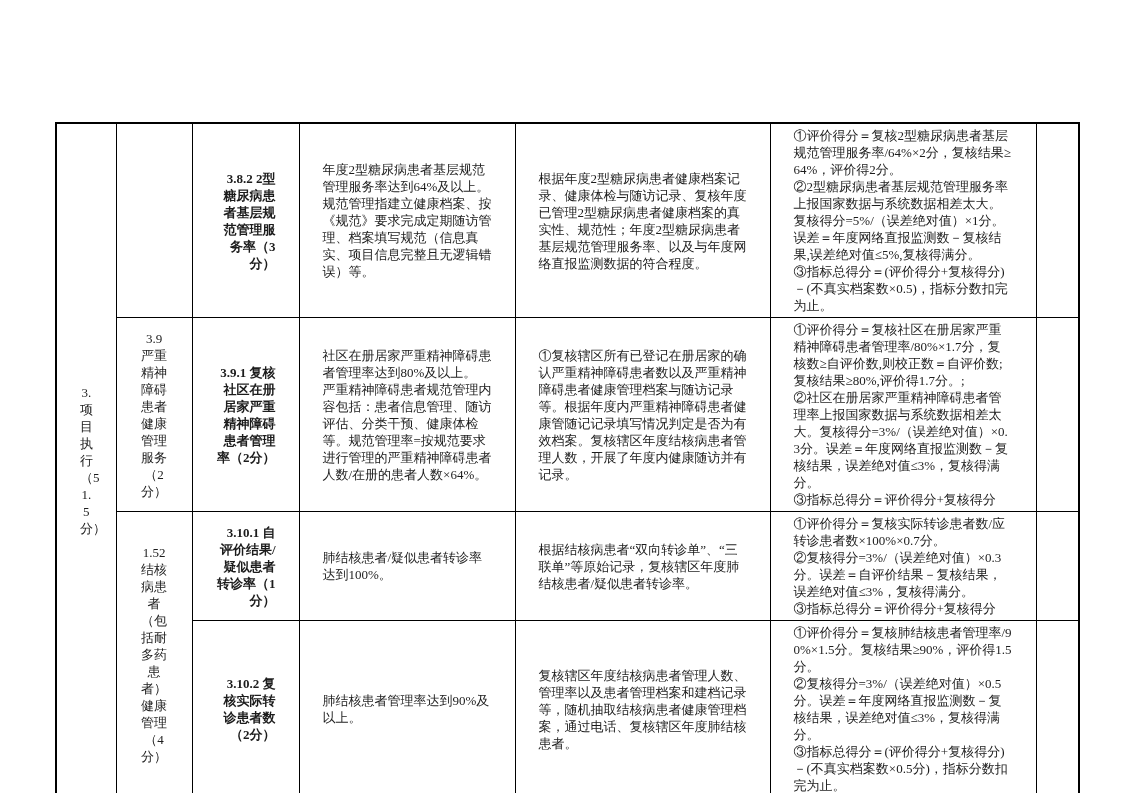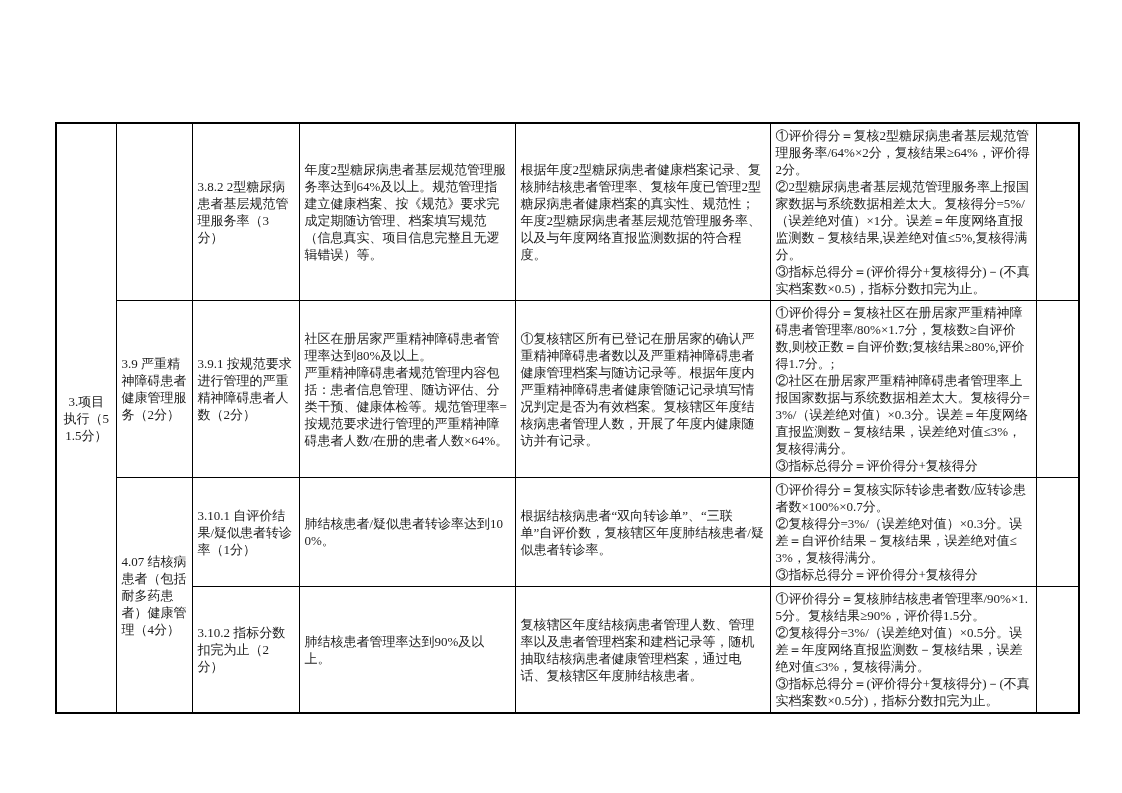--- a/index.html
+++ b/index.html
@@ -18,27 +18,27 @@
     width: 1023px;
     border-collapse: collapse;
     table-layout: fixed;
     border: 2px solid #000;
   }
   table.eval td {
     border: 1px solid #000;
     vertical-align: middle;
     font-size: 13px;
     line-height: 17px;
-    padding: 3px 5px;
+    padding: 3px 23px;
     overflow: hidden;
     word-break: break-all;
   }
   .c-section { text-align: center; }
-  .c-group   { text-align: left; margin-top: 33px; }
-  .c-indicator { text-align: left; padding-left: 6px; }
+  .c-group   { text-align: center; margin-top: 33px; }
+  .c-indicator { text-align: right; padding-left: 6px; font-weight: bold; }
   .cell-text { white-space: pre-line; }
   tr.r1 { height: 156px; }
   tr.r2 { height: 162px; }
   tr.r3 { height: 102px; }
   tr.r4 { height: 118px; }
 </style>
 </head>
 <body>
 
 <div class="page">
@@ -60,73 +60,73 @@
       <td class="c-group">
         <span class="cell-text"></span>
       </td>
       <td class="c-indicator">
         <span class="cell-text">3.8.2  2型糖尿病患者基层规范管理服务率（3分）</span>
       </td>
       <td>
         <span class="cell-text">年度2型糖尿病患者基层规范管理服务率达到64%及以上。规范管理指建立健康档案、按《规范》要求完成定期随访管理、档案填写规范（信息真实、项目信息完整且无逻辑错误）等。</span>
       </td>
       <td>
-        <span class="cell-text">根据年度2型糖尿病患者健康档案记录、复核肺结核患者管理率、复核年度已管理2型糖尿病患者健康档案的真实性、规范性；年度2型糖尿病患者基层规范管理服务率、以及与年度网络直报监测数据的符合程度。</span>
+        <span class="cell-text">根据年度2型糖尿病患者健康档案记录、健康体检与随访记录、复核年度已管理2型糖尿病患者健康档案的真实性、规范性；年度2型糖尿病患者基层规范管理服务率、以及与年度网络直报监测数据的符合程度。</span>
       </td>
       <td>
         <span class="cell-text">①评价得分＝复核2型糖尿病患者基层规范管理服务率/64%×2分，复核结果≥64%，评价得2分。
 ②2型糖尿病患者基层规范管理服务率上报国家数据与系统数据相差太大。复核得分=5%/（误差绝对值）×1分。误差＝年度网络直报监测数－复核结果,误差绝对值≤5%,复核得满分。
 ③指标总得分＝(评价得分+复核得分)－(不真实档案数×0.5)，指标分数扣完为止。</span>
       </td>
       <td></td>
     </tr>
     <tr class="r2">
       <td class="c-group">
         <span class="cell-text">3.9 严重精神障碍患者健康管理服务（2分）</span>
       </td>
       <td class="c-indicator">
-        <span class="cell-text">3.9.1 按规范要求进行管理的严重精神障碍患者人数（2分）</span>
+        <span class="cell-text">3.9.1 复核社区在册居家严重精神障碍患者管理率（2分）</span>
       </td>
       <td>
         <span class="cell-text">社区在册居家严重精神障碍患者管理率达到80%及以上。
 严重精神障碍患者规范管理内容包括：患者信息管理、随访评估、分类干预、健康体检等。规范管理率=按规范要求进行管理的严重精神障碍患者人数/在册的患者人数×64%。</span>
       </td>
       <td>
         <span class="cell-text">①复核辖区所有已登记在册居家的确认严重精神障碍患者数以及严重精神障碍患者健康管理档案与随访记录等。根据年度内严重精神障碍患者健康管随记记录填写情况判定是否为有效档案。复核辖区年度结核病患者管理人数，开展了年度内健康随访并有记录。</span>
       </td>
       <td>
         <span class="cell-text">①评价得分＝复核社区在册居家严重精神障碍患者管理率/80%×1.7分，复核数≥自评价数,则校正数＝自评价数;复核结果≥80%,评价得1.7分。;
 ②社区在册居家严重精神障碍患者管理率上报国家数据与系统数据相差太大。复核得分=3%/（误差绝对值）×0.3分。误差＝年度网络直报监测数－复核结果，误差绝对值≤3%，复核得满分。
 ③指标总得分＝评价得分+复核得分</span>
       </td>
       <td></td>
     </tr>
     <tr class="r3">
       <td class="c-group" rowspan="2">
-        <span class="cell-text">4.07 结核病患者（包括耐多药患者）健康管理（4分）</span>
+        <span class="cell-text">1.52 结核病患者（包括耐多药患者）健康管理（4分）</span>
       </td>
       <td class="c-indicator">
         <span class="cell-text">3.10.1 自评价结果/疑似患者转诊率（1分）</span>
       </td>
       <td>
         <span class="cell-text">肺结核患者/疑似患者转诊率达到100%。</span>
       </td>
       <td>
-        <span class="cell-text">根据结核病患者“双向转诊单”、“三联单”自评价数，复核辖区年度肺结核患者/疑似患者转诊率。</span>
+        <span class="cell-text">根据结核病患者“双向转诊单”、“三联单”等原始记录，复核辖区年度肺结核患者/疑似患者转诊率。</span>
       </td>
       <td>
         <span class="cell-text">①评价得分＝复核实际转诊患者数/应转诊患者数×100%×0.7分。
 ②复核得分=3%/（误差绝对值）×0.3分。误差＝自评价结果－复核结果，误差绝对值≤3%，复核得满分。
 ③指标总得分＝评价得分+复核得分</span>
       </td>
       <td></td>
     </tr>
     <tr class="r4">
       <td class="c-indicator">
-        <span class="cell-text">3.10.2 指标分数扣完为止（2分）</span>
+        <span class="cell-text">3.10.2 复核实际转诊患者数（2分）</span>
       </td>
       <td>
         <span class="cell-text">肺结核患者管理率达到90%及以上。</span>
       </td>
       <td>
         <span class="cell-text">复核辖区年度结核病患者管理人数、管理率以及患者管理档案和建档记录等，随机抽取结核病患者健康管理档案，通过电话、复核辖区年度肺结核患者。</span>
       </td>
       <td>
         <span class="cell-text">①评价得分＝复核肺结核患者管理率/90%×1.5分。复核结果≥90%，评价得1.5分。
 ②复核得分=3%/（误差绝对值）×0.5分。误差＝年度网络直报监测数－复核结果，误差绝对值≤3%，复核得满分。

